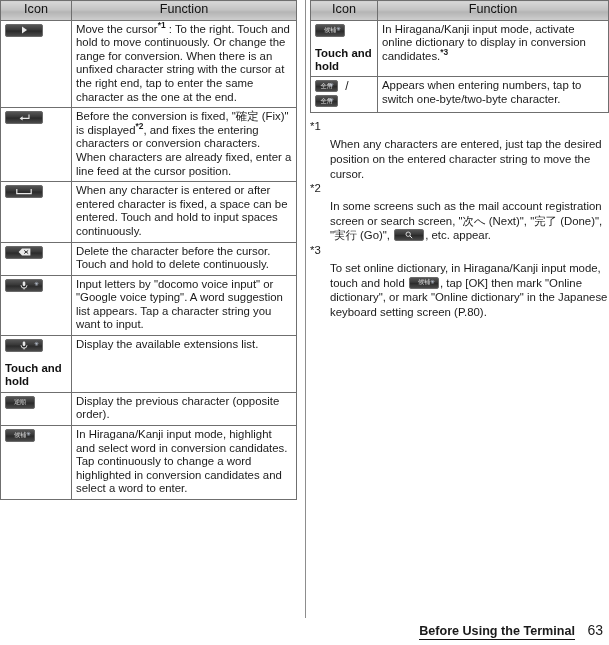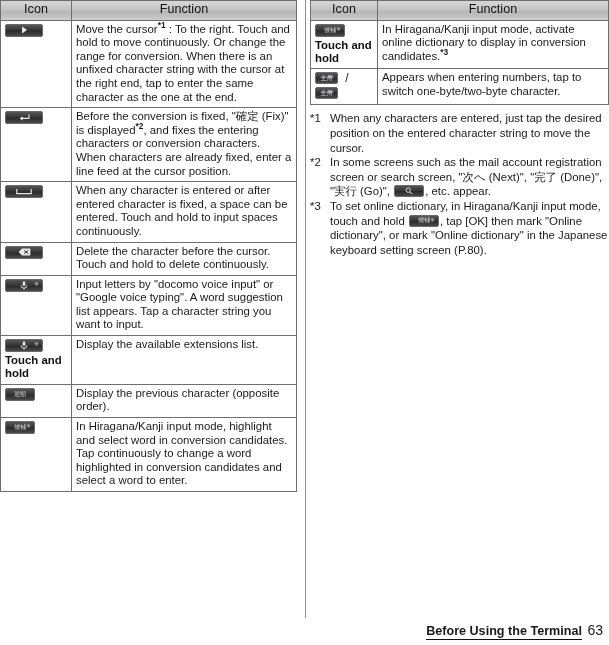--- a/index.html
+++ b/index.html
@@ -78,53 +78,53 @@
     color:#cfd8e8;font-size:6px;line-height:1;
   }
   .key .jp{
     color:#dcdcdc;font-size:6.3px;letter-spacing:-0.3px;
     font-family:"DejaVu Sans",sans-serif;
   }
   .key svg{display:block;}
 
   .iconcell-label{
     display:block;font-weight:bold;font-size:11.4px;line-height:13.4px;
-    margin-top:0px;color:#111;
+    margin-top:8px;color:#111;
   }
   .slash{display:inline-block;margin:0 4px;font-size:12px;vertical-align:middle;}
 
   
   .key-inline{
     display:inline-block;width:30px;height:12px;vertical-align:-2px;margin:0 1px;
   }
 
   
   .notes{margin-top:6px;}
   .note{
     display:flex;
     font-size:11.4px;
     line-height:14.6px;
     margin-bottom:0px;
   }
   .note .mark{
     flex:0 0 auto;width:20px;
     font-size:11.4px;
   }
-  .note .body{flex:1 1 auto;}
+  .note .body{flex:1 1 auto;margin-top:18px;}
 
   
   .footer{
     position:absolute;left:0;bottom:6px;width:609px;
     text-align:right;
   }
   .footer .chapter{
     font-weight:bold;font-size:12.6px;
     border-bottom:1.4px solid #111;
     padding-bottom:1px;
-    margin-right:1px;
+    margin-right:8px;
   }
   .footer .pageno{font-size:14px;margin-right:6px;text-align:center;}
 </style>
 </head>
 <body>
 
 <div class="page">
 
   <div class="col-divider"></div>
 

